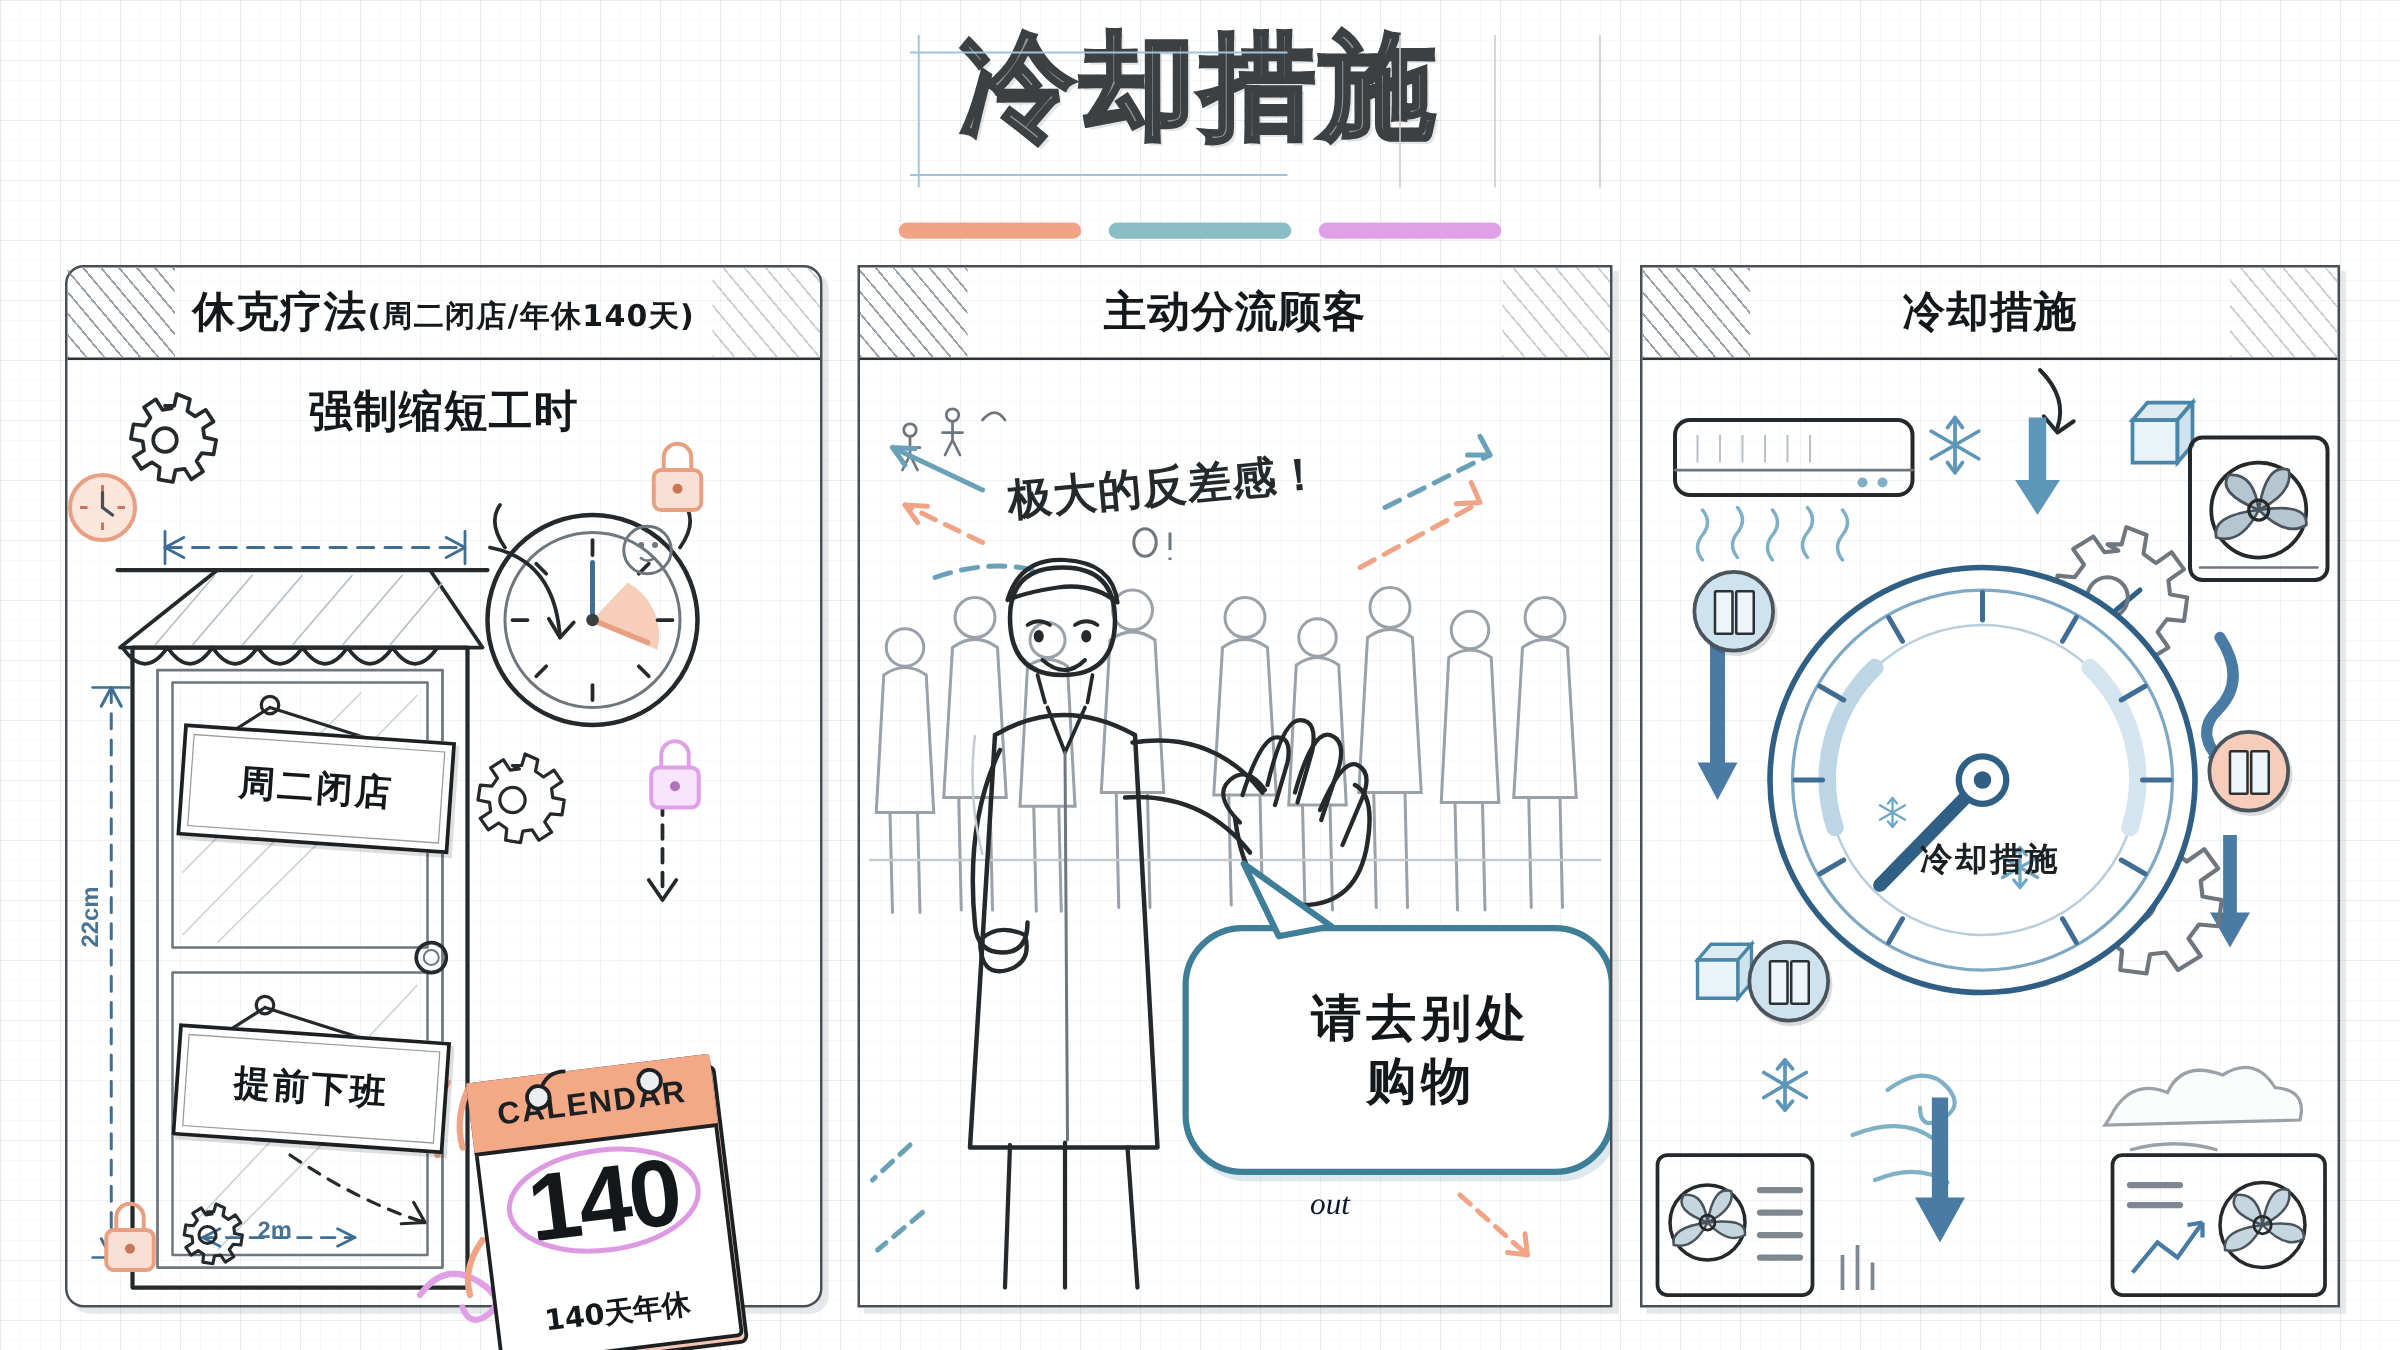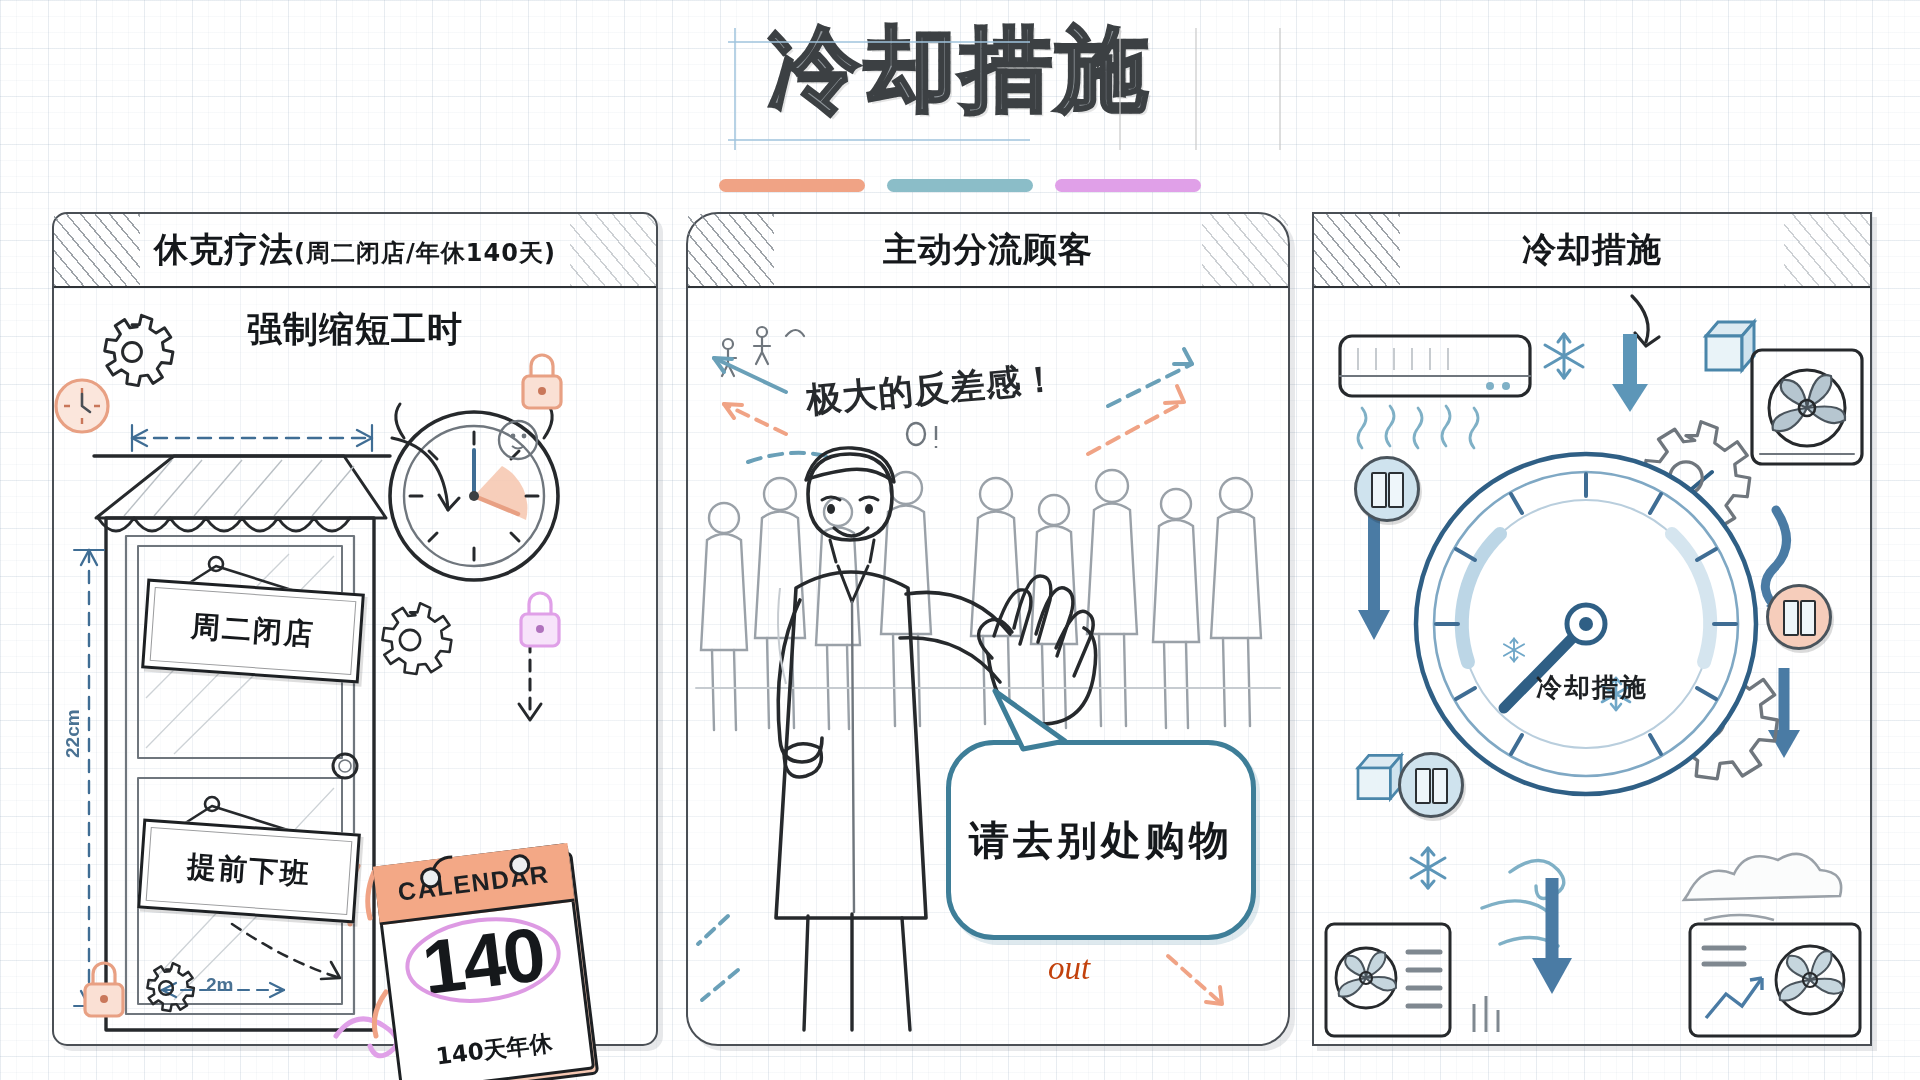--- a/index.html
+++ b/index.html
@@ -49,21 +49,21 @@
   .bar3{width:146px;}
 
   
   .panel{
     position:absolute;top:212px;height:830px;
     background:rgba(255,255,255,.35);
     border:2px solid #4a4f55;
     box-shadow:5px 5px 0 rgba(120,130,140,.18);
   }
   #panel1{left:52px;width:602px;border-radius:15px;}
-  #panel2{left:686px;width:600px;border-radius:32px;}
+  #panel2{left:686px;width:600px;}
   #panel3{left:1312px;width:556px;}
   .panel-head{
     position:relative;height:72px;border-bottom:2.5px solid #2f3337;
     background:linear-gradient(135deg,rgba(255,255,255,0) 0,rgba(255,255,255,0) 100%);
     display:flex;align-items:center;justify-content:center;
     overflow:hidden;
   }
   .panel-head:before{
     content:"";position:absolute;left:0;top:0;width:86px;height:100%;
     background:repeating-linear-gradient(50deg,#7c838a 0 1.5px, transparent 1.5px 11px);
@@ -127,36 +127,37 @@
   }
   .cal-cap{
     position:absolute;left:0;right:0;bottom:16px;text-align:center;
     font-size:23px;font-weight:bold;color:#15181b;
     font-family:"DejaVu Sans","Liberation Sans",sans-serif;
   }
   
   .bubble{
     position:absolute;left:258px;top:452px;width:300px;height:190px;
     border:5px solid #3e7e98;border-radius:48px;background:#fff;
-    display:flex;flex-direction:row;align-items:center;justify-content:center;
+    display:flex;flex-direction:column;align-items:center;justify-content:center;
     box-shadow:4px 5px 0 rgba(62,126,152,.17);
+    padding-left:36px;
   }
   .bubble span{
     font-size:40px;font-weight:bold;color:#15181b;letter-spacing:4px;line-height:1.25;
     font-family:"DejaVu Sans","Liberation Sans",sans-serif;
   }
   .contrast-txt{
     position:absolute;left:118px;top:78px;
     font-size:35px;font-weight:bold;color:#26292c;letter-spacing:1px;
     transform:rotate(-5deg);
     font-family:"DejaVu Sans","Liberation Sans",sans-serif;
   }
   .out-txt{
     position:absolute;left:360px;top:662px;
-    font-size:33px;color:#c2410c;font-style:italic;
+    font-size:25px;color:#0f172a;font-style:italic;
     font-family:"Liberation Serif",serif;
   }
   
   .cool-txt{
     position:absolute;left:0;right:0;text-align:center;top:238px;
     font-size:33px;font-weight:bold;color:#3f6d94;letter-spacing:3px;
     font-family:"Liberation Sans",sans-serif;
   }
   .gauge-cap{
     position:absolute;left:0;right:0;text-align:center;top:382px;

